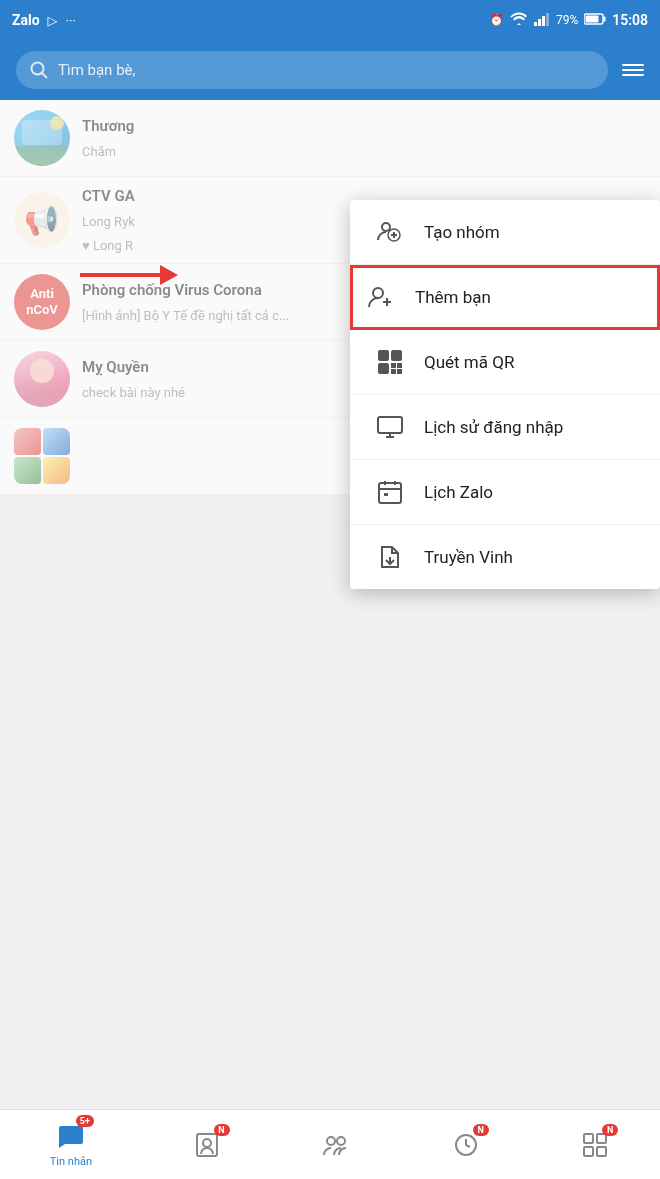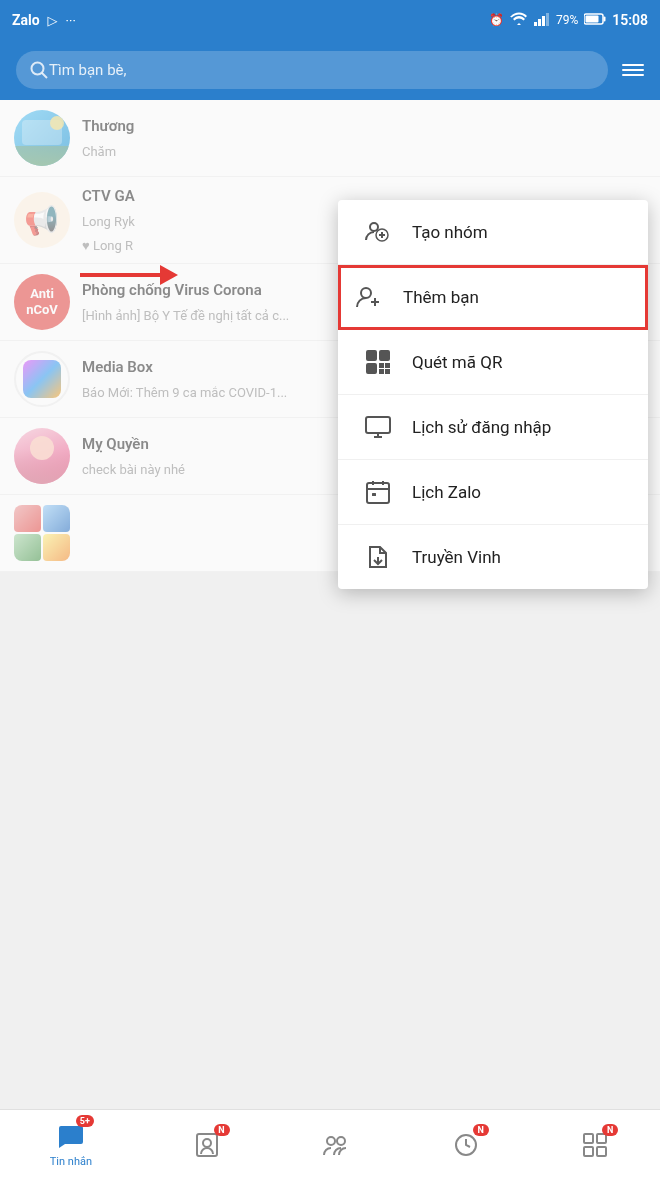--- a/index.html
+++ b/index.html
@@ -47,21 +47,21 @@
       gap: 14px;
     }
     .search-bar {
       flex: 1;
       background: rgba(255,255,255,0.2);
       border-radius: 20px;
       height: 38px;
       display: flex;
       align-items: center;
       padding: 0 14px;
-      gap: 1px;
+      gap: 10px;
       color: rgba(255,255,255,0.85);
       font-size: 15px;
       text-align: right;
     }
     .header-more {
       color: white;
       font-size: 22px;
       display: flex;
       flex-direction: column;
       gap: 3px;
@@ -195,21 +195,21 @@
       position: absolute;
       top: 40px;
       left: 0;
       right: 0;
       bottom: 0;
       z-index: 10;
     }
     .dropdown-menu {
       position: absolute;
       top: 60px;
-      right: 12px;
+      right: 0;
       width: 310px;
       background: white;
       border-radius: 4px;
       box-shadow: 0 4px 20px rgba(0,0,0,0.25);
       z-index: 20;
       overflow: hidden;
     }
     .menu-item {
       display: flex;
       align-items: center;
@@ -403,30 +403,20 @@
         <span>nCoV</span>
       </div>
       <div class="chat-content">
         <div class="chat-name">Phòng chống Virus Corona</div>
         <div class="chat-msg">[Hình ảnh] Bộ Y Tế đề nghị tất cả c...</div>
       </div>
       <div class="chat-time">2 giờ</div>
       <div class="badge">N</div>
     </div>
 
-    <div class="chat-item dimmed">
-      <div class="av-media">
-        <div class="av-media-inner"></div>
-      </div>
-      <div class="chat-content">
-        <div class="chat-name">Media Box</div>
-        <div class="chat-msg">Báo Mới: Thêm 9 ca mắc COVID-1...</div>
-      </div>
-      <div class="badge" style="bottom:14px;">N</div>
-    </div>
 
     <div class="chat-item dimmed">
       <div class="av-my">
         <div style="position:absolute;bottom:0;left:0;right:0;height:35px;background:linear-gradient(to top, rgba(200,100,120,0.8), transparent);"></div>
         <div style="position:absolute;top:8px;left:50%;transform:translateX(-50%);width:24px;height:24px;background:rgba(255,200,180,0.9);border-radius:50%;"></div>
       </div>
       <div class="chat-content">
         <div class="chat-name">Mỵ Quyền</div>
         <div class="chat-msg">check bài này nhé</div>
       </div>

